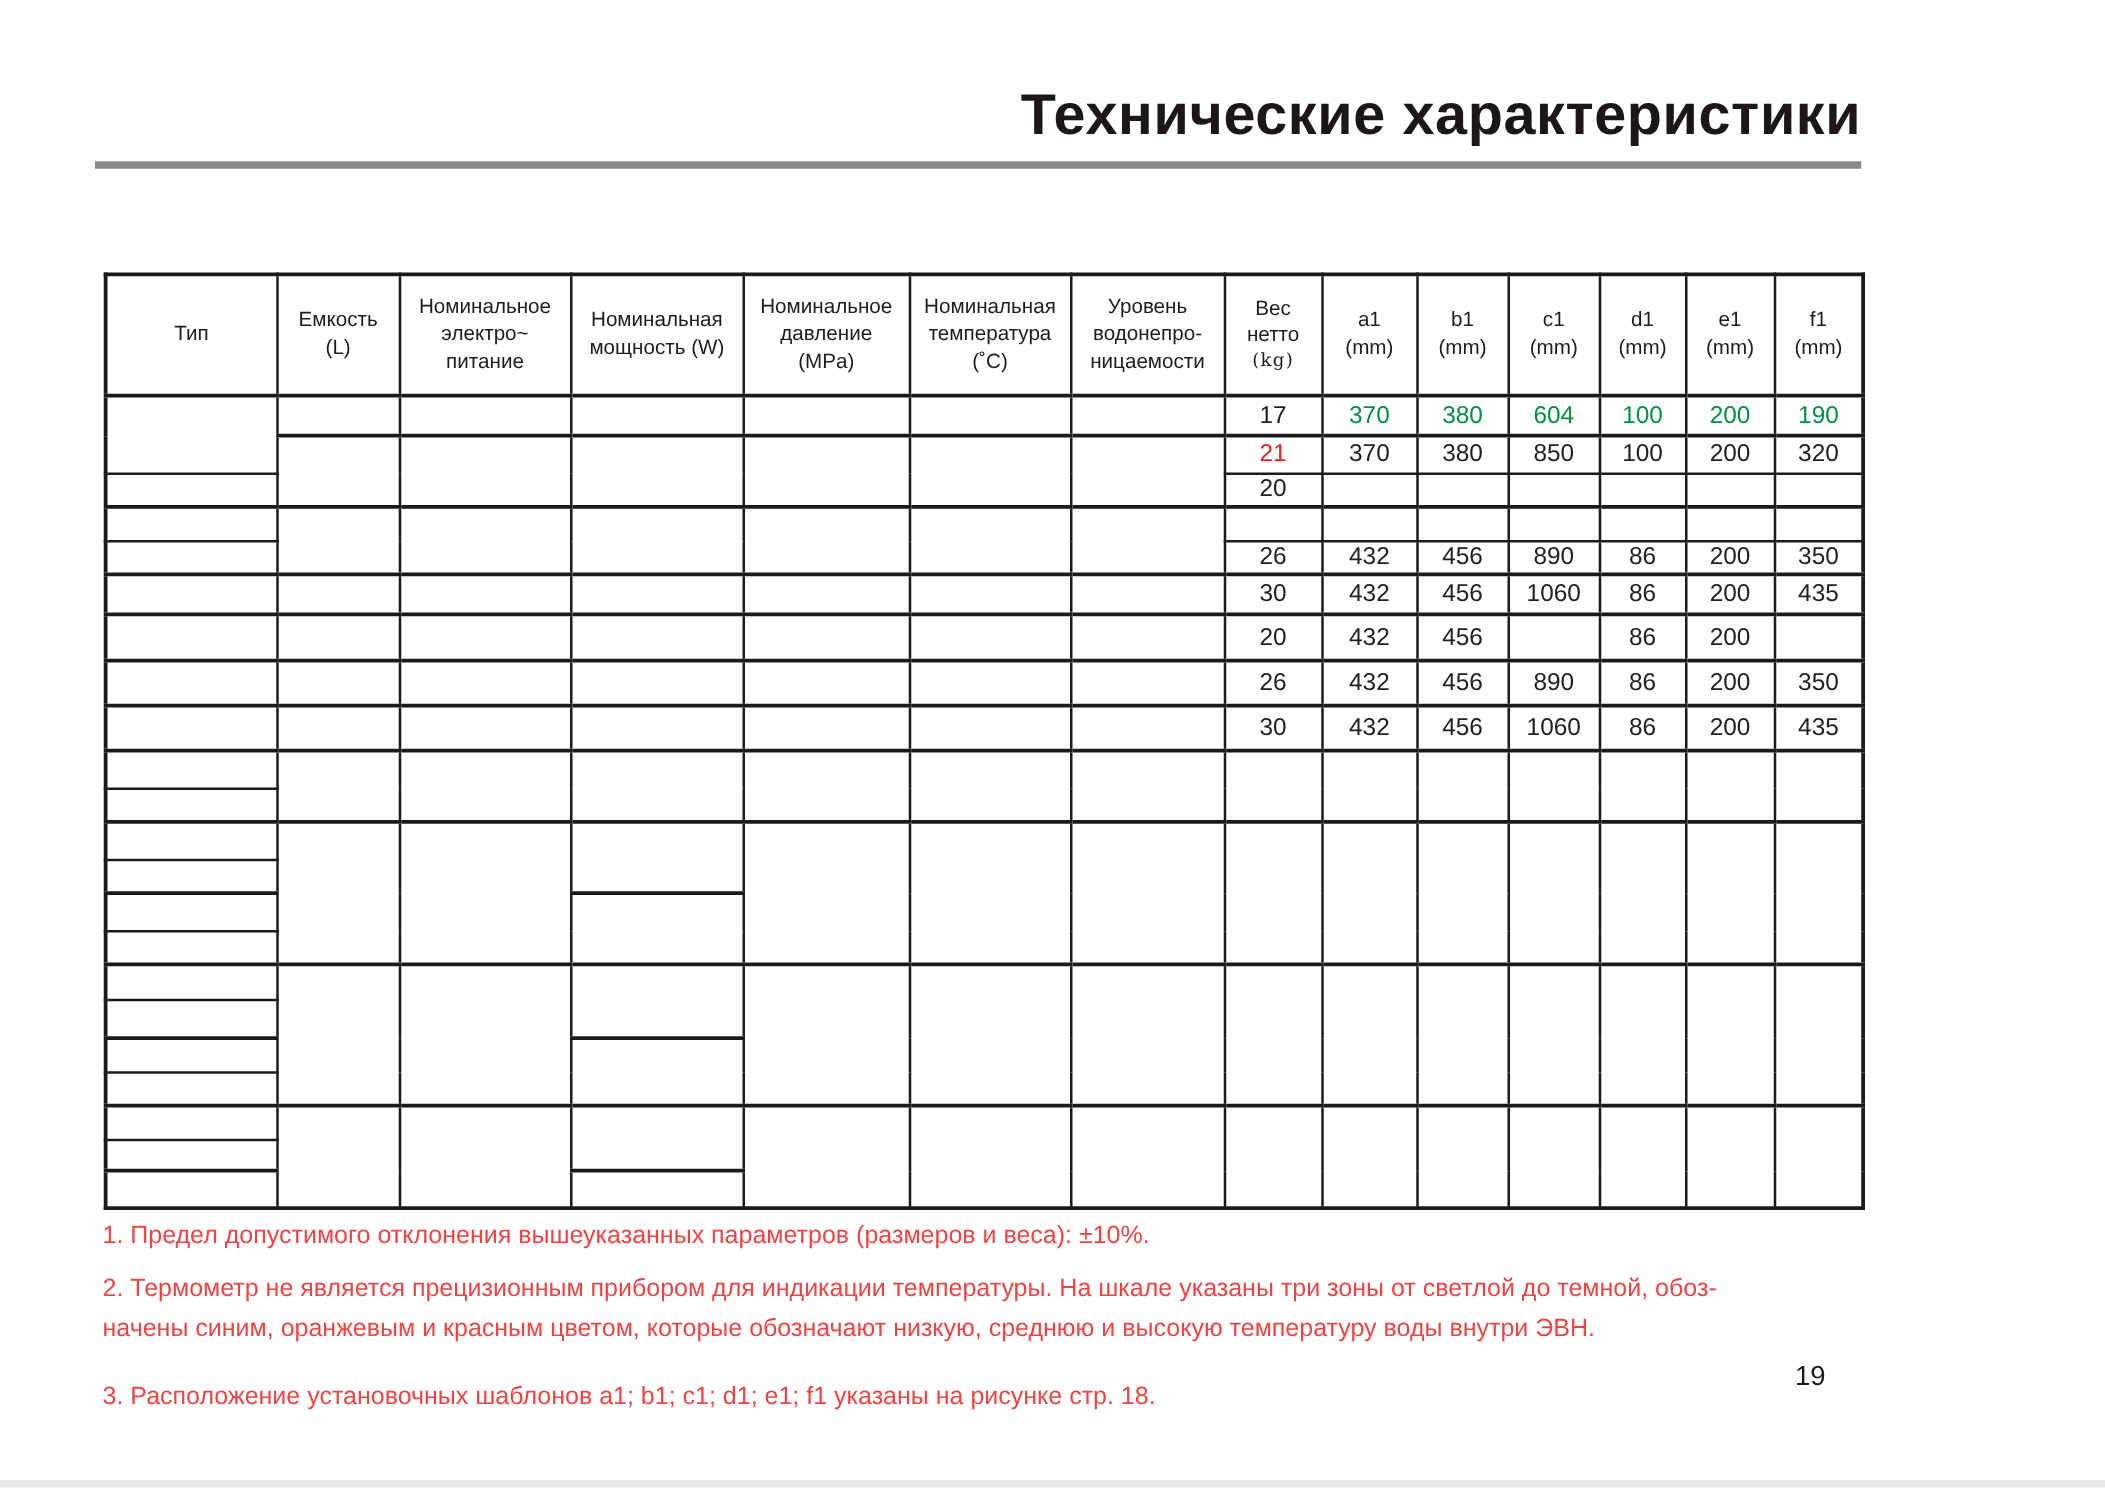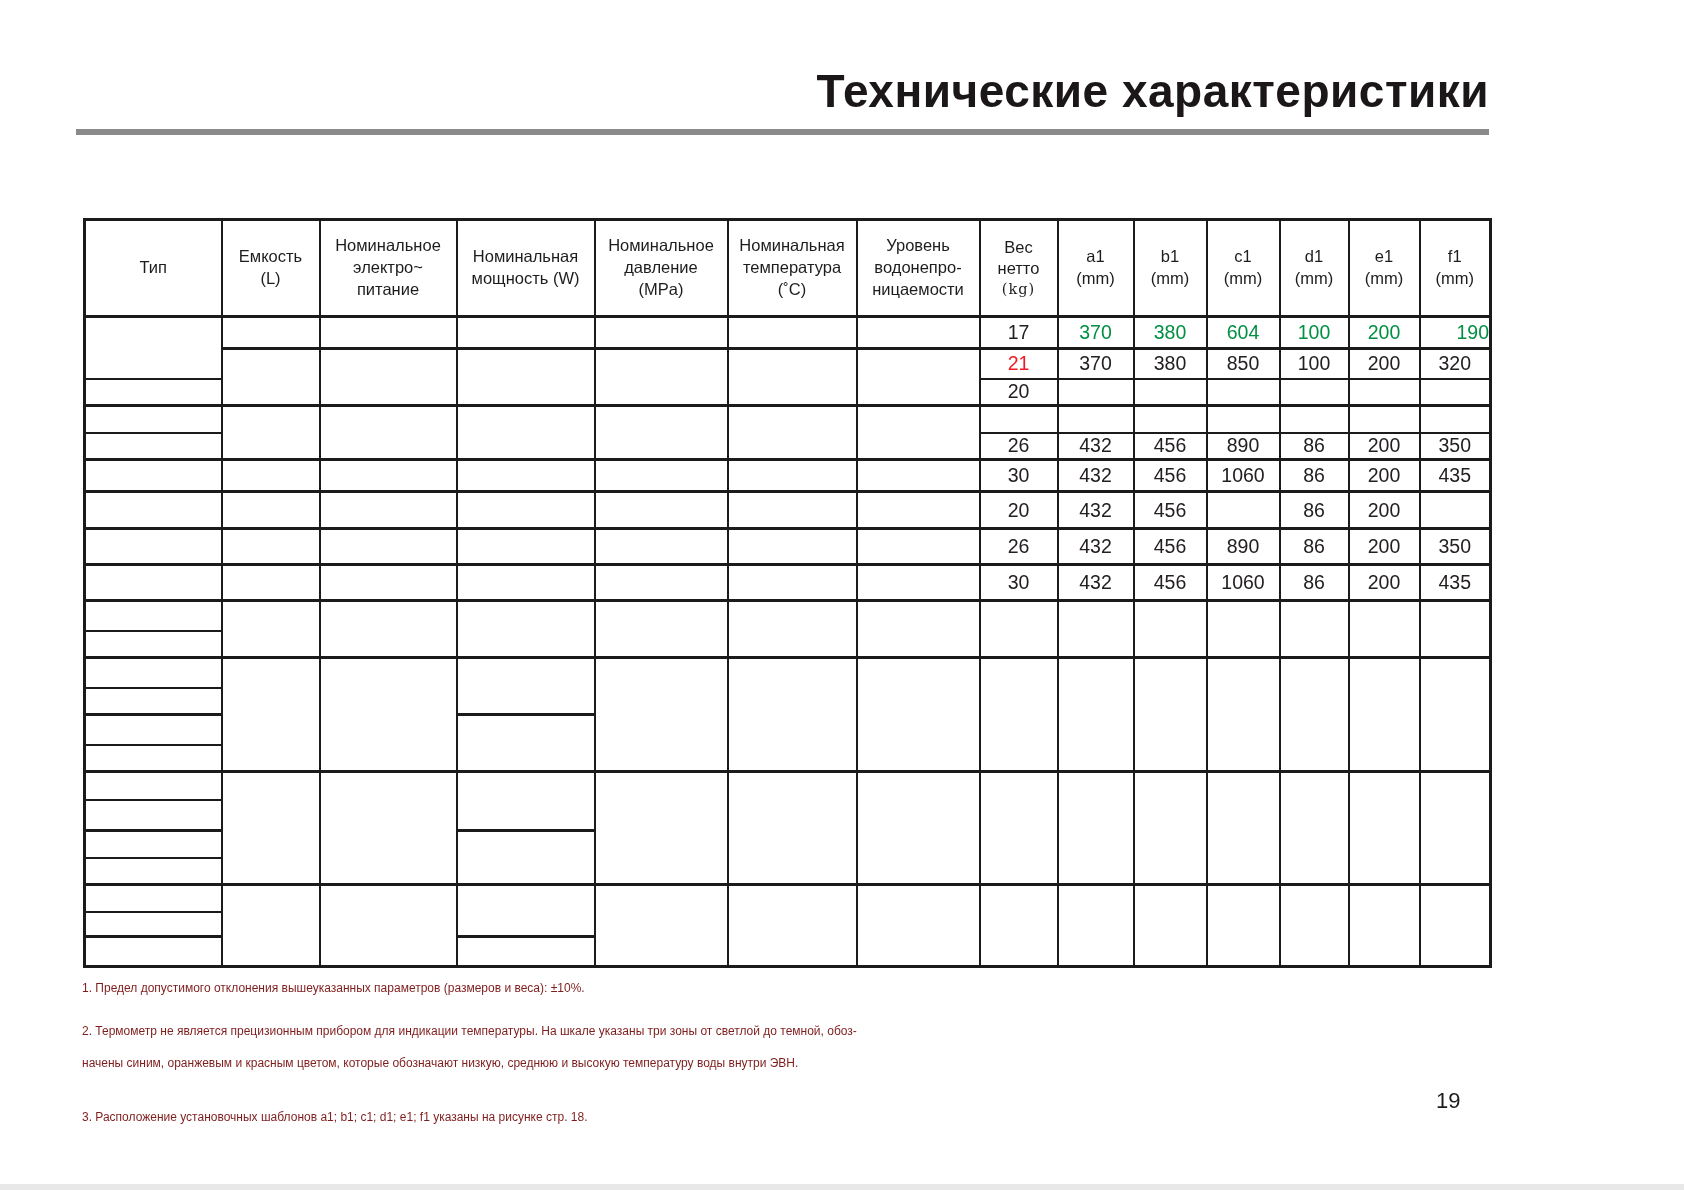--- a/index.html
+++ b/index.html
@@ -29,21 +29,21 @@
     font-weight:normal;font-size:16.5px;line-height:1.32;color:#1d1d1d;
     border-bottom-width:3px;
   }
   th.hleft{text-align:left;padding-left:14px;}
   table.spec td{font-size:19.5px;color:#242021;}
   tr.tk > td{border-top-width:3px;}   
   tr.tn > td{border-top-width:1px;}   
   .kg{font-family:"DejaVu Serif","Liberation Serif",serif;font-size:14.5px;letter-spacing:1px;}
   .notes{position:absolute;left:82px;top:972px;width:1470px;}
   .notes-heading{font-size:21px;font-weight:bold;color:#141414;margin:0 0 12px 0;}
-  .note{font-size:12px;color:#7f1d1d;margin:0 0 11px 0;line-height:32px;}
+  .note{font-size:20px;color:#ef4444;margin:0 0 11px 0;line-height:32px;}
   .note.wrap2{margin-bottom:22px;}
   .pageno{position:absolute;top:1088px;left:1436px;width:54px;text-align:left;font-size:22px;color:#1d1d1d;}
 </style>
 </head>
 <body>
 
 <div class="page">
 
   <div class="title">Технические характеристики</div>
   <div class="rule" style="background: rgb(138, 138, 138);"></div>
@@ -138,21 +138,21 @@
       <td></td>
       <td></td>
       <td></td>
       <td></td>
       <td>17</td>
       <td class="g" style="color: rgb(0, 143, 67);">370</td>
       <td class="g" style="color: rgb(0, 143, 67);">380</td>
       <td class="g" style="color: rgb(0, 143, 67);">604</td>
       <td class="g" style="color: rgb(0, 143, 67);">100</td>
       <td class="g" style="color: rgb(0, 143, 67);">200</td>
-      <td class="g" style="color: rgb(0, 143, 67); text-align: right;">190</td>
+      <td class="g" style="color: rgb(0, 143, 67);">190</td>
     </tr>
 
     <tr class="tk" style="height:30px">
       <td rowspan="2"></td>
       <td rowspan="2"></td>
       <td rowspan="2"></td>
       <td rowspan="2"></td>
       <td rowspan="2"></td>
       <td rowspan="2"></td>
       <td class="r" style="color: rgb(237, 28, 36);">21</td>

